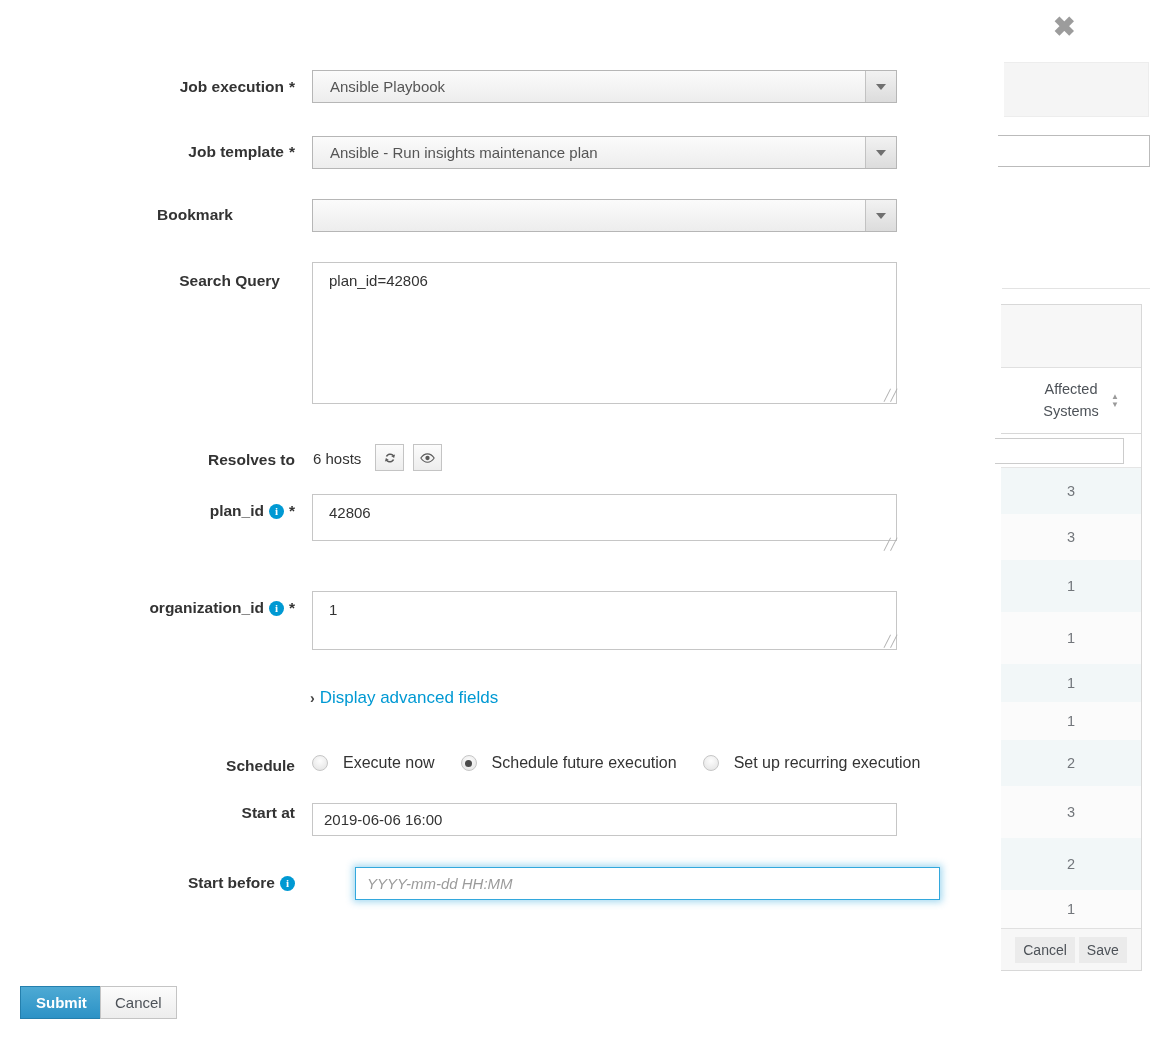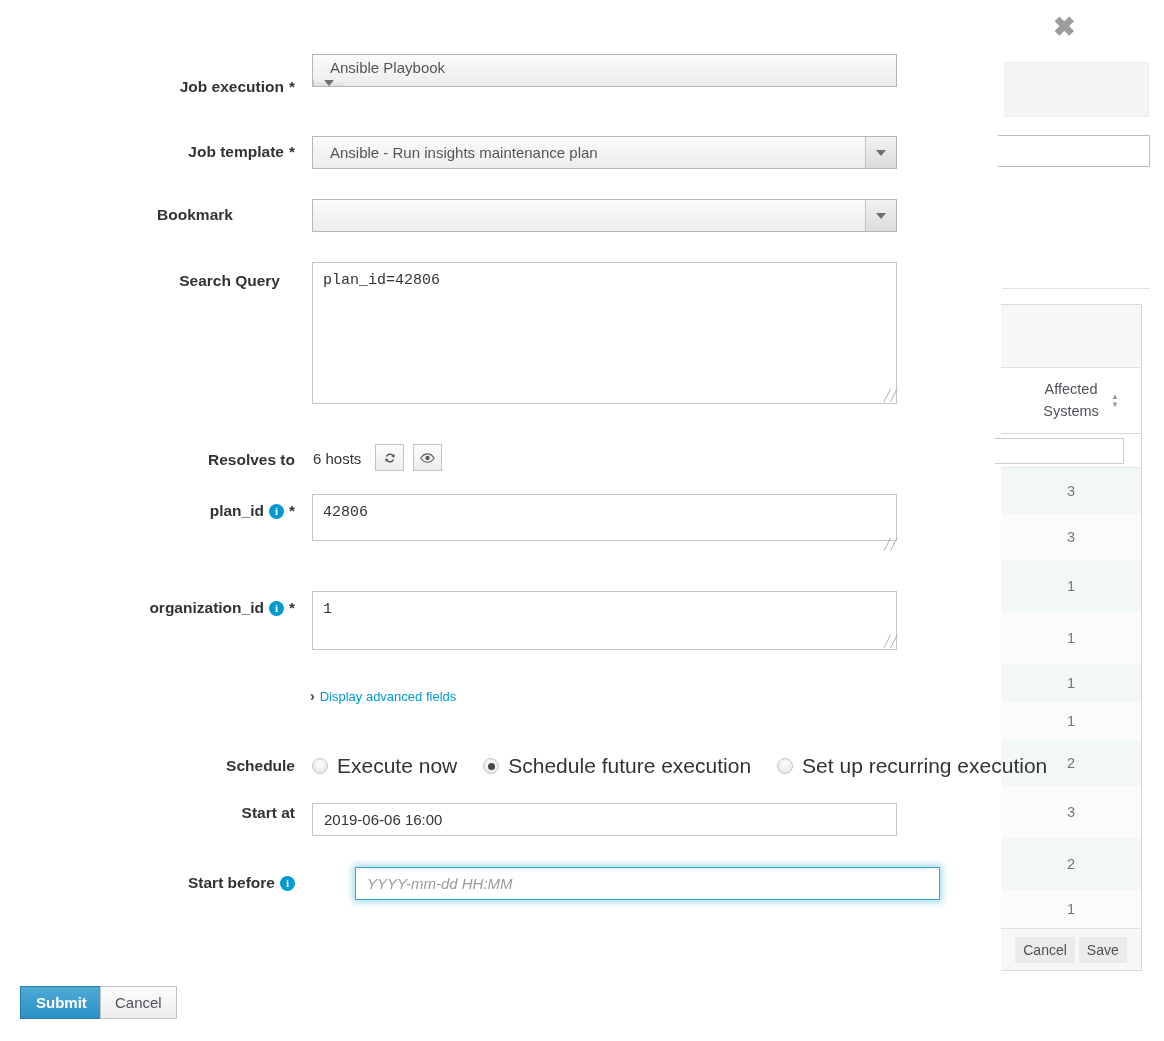--- a/index.html
+++ b/index.html
@@ -113,23 +113,23 @@
   .caret {
     width: 0; height: 0;
     border-left: 5px solid transparent; border-right: 5px solid transparent;
     border-top: 6px solid #6f6f6f;
   }
 
   
   .ta {
     position: absolute; width: 585px;
     border: 1px solid #c6c6c6; background: #fff;
-    font-family: Liberation Mono, monospace;
+    font-family: Liberation Sans, sans-serif;
     font-size: 15px; color: #333;
-    padding: 8px 10px; resize: none; outline: none;
+    padding: 8px 16px; resize: none; outline: none;
     line-height: 1.35;
   }
   .ta-resize {
     position: absolute; pointer-events: none;
     color: #b0b0b0; font-size: 11px; line-height: 1;
   }
 
   
   .ti {
     position: absolute; width: 585px; height: 33px;
@@ -154,36 +154,36 @@
     border: 1px solid #c4c4c4;
     background: linear-gradient(to bottom, #fcfcfc 0%, #ededed 100%);
     display: flex; align-items: center; justify-content: center;
     cursor: pointer;
   }
 
   
   .adv-link-wrap { position: absolute; display: flex; align-items: center; gap: 5px; }
   .adv-chevron { color: #444; font-size: 14px; font-weight: bold; }
   .adv-link {
-    color: #0099d3; font-size: 13px; text-decoration: none; cursor: pointer;
+    color: #0099d3; font-size: 17px; text-decoration: none; cursor: pointer;
   }
 
   
   .radio-group { position: absolute; display: flex; align-items: center; gap: 0px; }
   .radio-item { display: flex; align-items: center; cursor: pointer; margin-right: 26px; }
   .radio-dot {
     width: 16px; height: 16px; border-radius: 50%;
     background: radial-gradient(circle at 50% 35%, #fdfdfd 0%, #e8e8e8 75%);
     border: 1px solid #c6c6c6; flex: none;
     display: flex; align-items: center; justify-content: center;
   }
   .radio-item.checked .radio-dot::after {
     content: ""; width: 7px; height: 7px; border-radius: 50%; background: #4a4a4a;
   }
-  .radio-label { margin-left: 9px; font-size: 21px; color: #333; white-space: nowrap; }
+  .radio-label { margin-left: 15px; font-size: 16px; color: #333; white-space: nowrap; }
 
   
   .btn-submit {
     position: absolute; left: 20px; top: 986px;
     height: 33px; padding: 0 15px;
     background: linear-gradient(to bottom, #4eaad4 0%, #2c92c6 100%);
     border: 1px solid #247fad; color: #fff;
     font-size: 15px; font-weight: bold;
     font-family: "Liberation Sans", sans-serif;
     cursor: pointer;
@@ -266,21 +266,21 @@
   </div>
 
   <div class="modal">
 
     <div class="lbl" style="left:95px; top:77px; width:200px;">
       <span class="lbl-inner">
         <span>Job execution</span>
         <span class="req">*</span>
       </span>
     </div>
-    <div class="sel-wrap" style="left:312px; top:54px;flex-direction:column;">
+    <div class="sel-wrap" style="left:312px; top:70px;">
       <div class="sel-text">Ansible Playbook</div>
       <div class="sel-btn">
         <span class="caret"></span>
       </div>
     </div>
 
     <div class="lbl" style="left:95px; top:142px; width:200px;">
       <span class="lbl-inner">
         <span>Job template</span>
         <span class="req">*</span>

